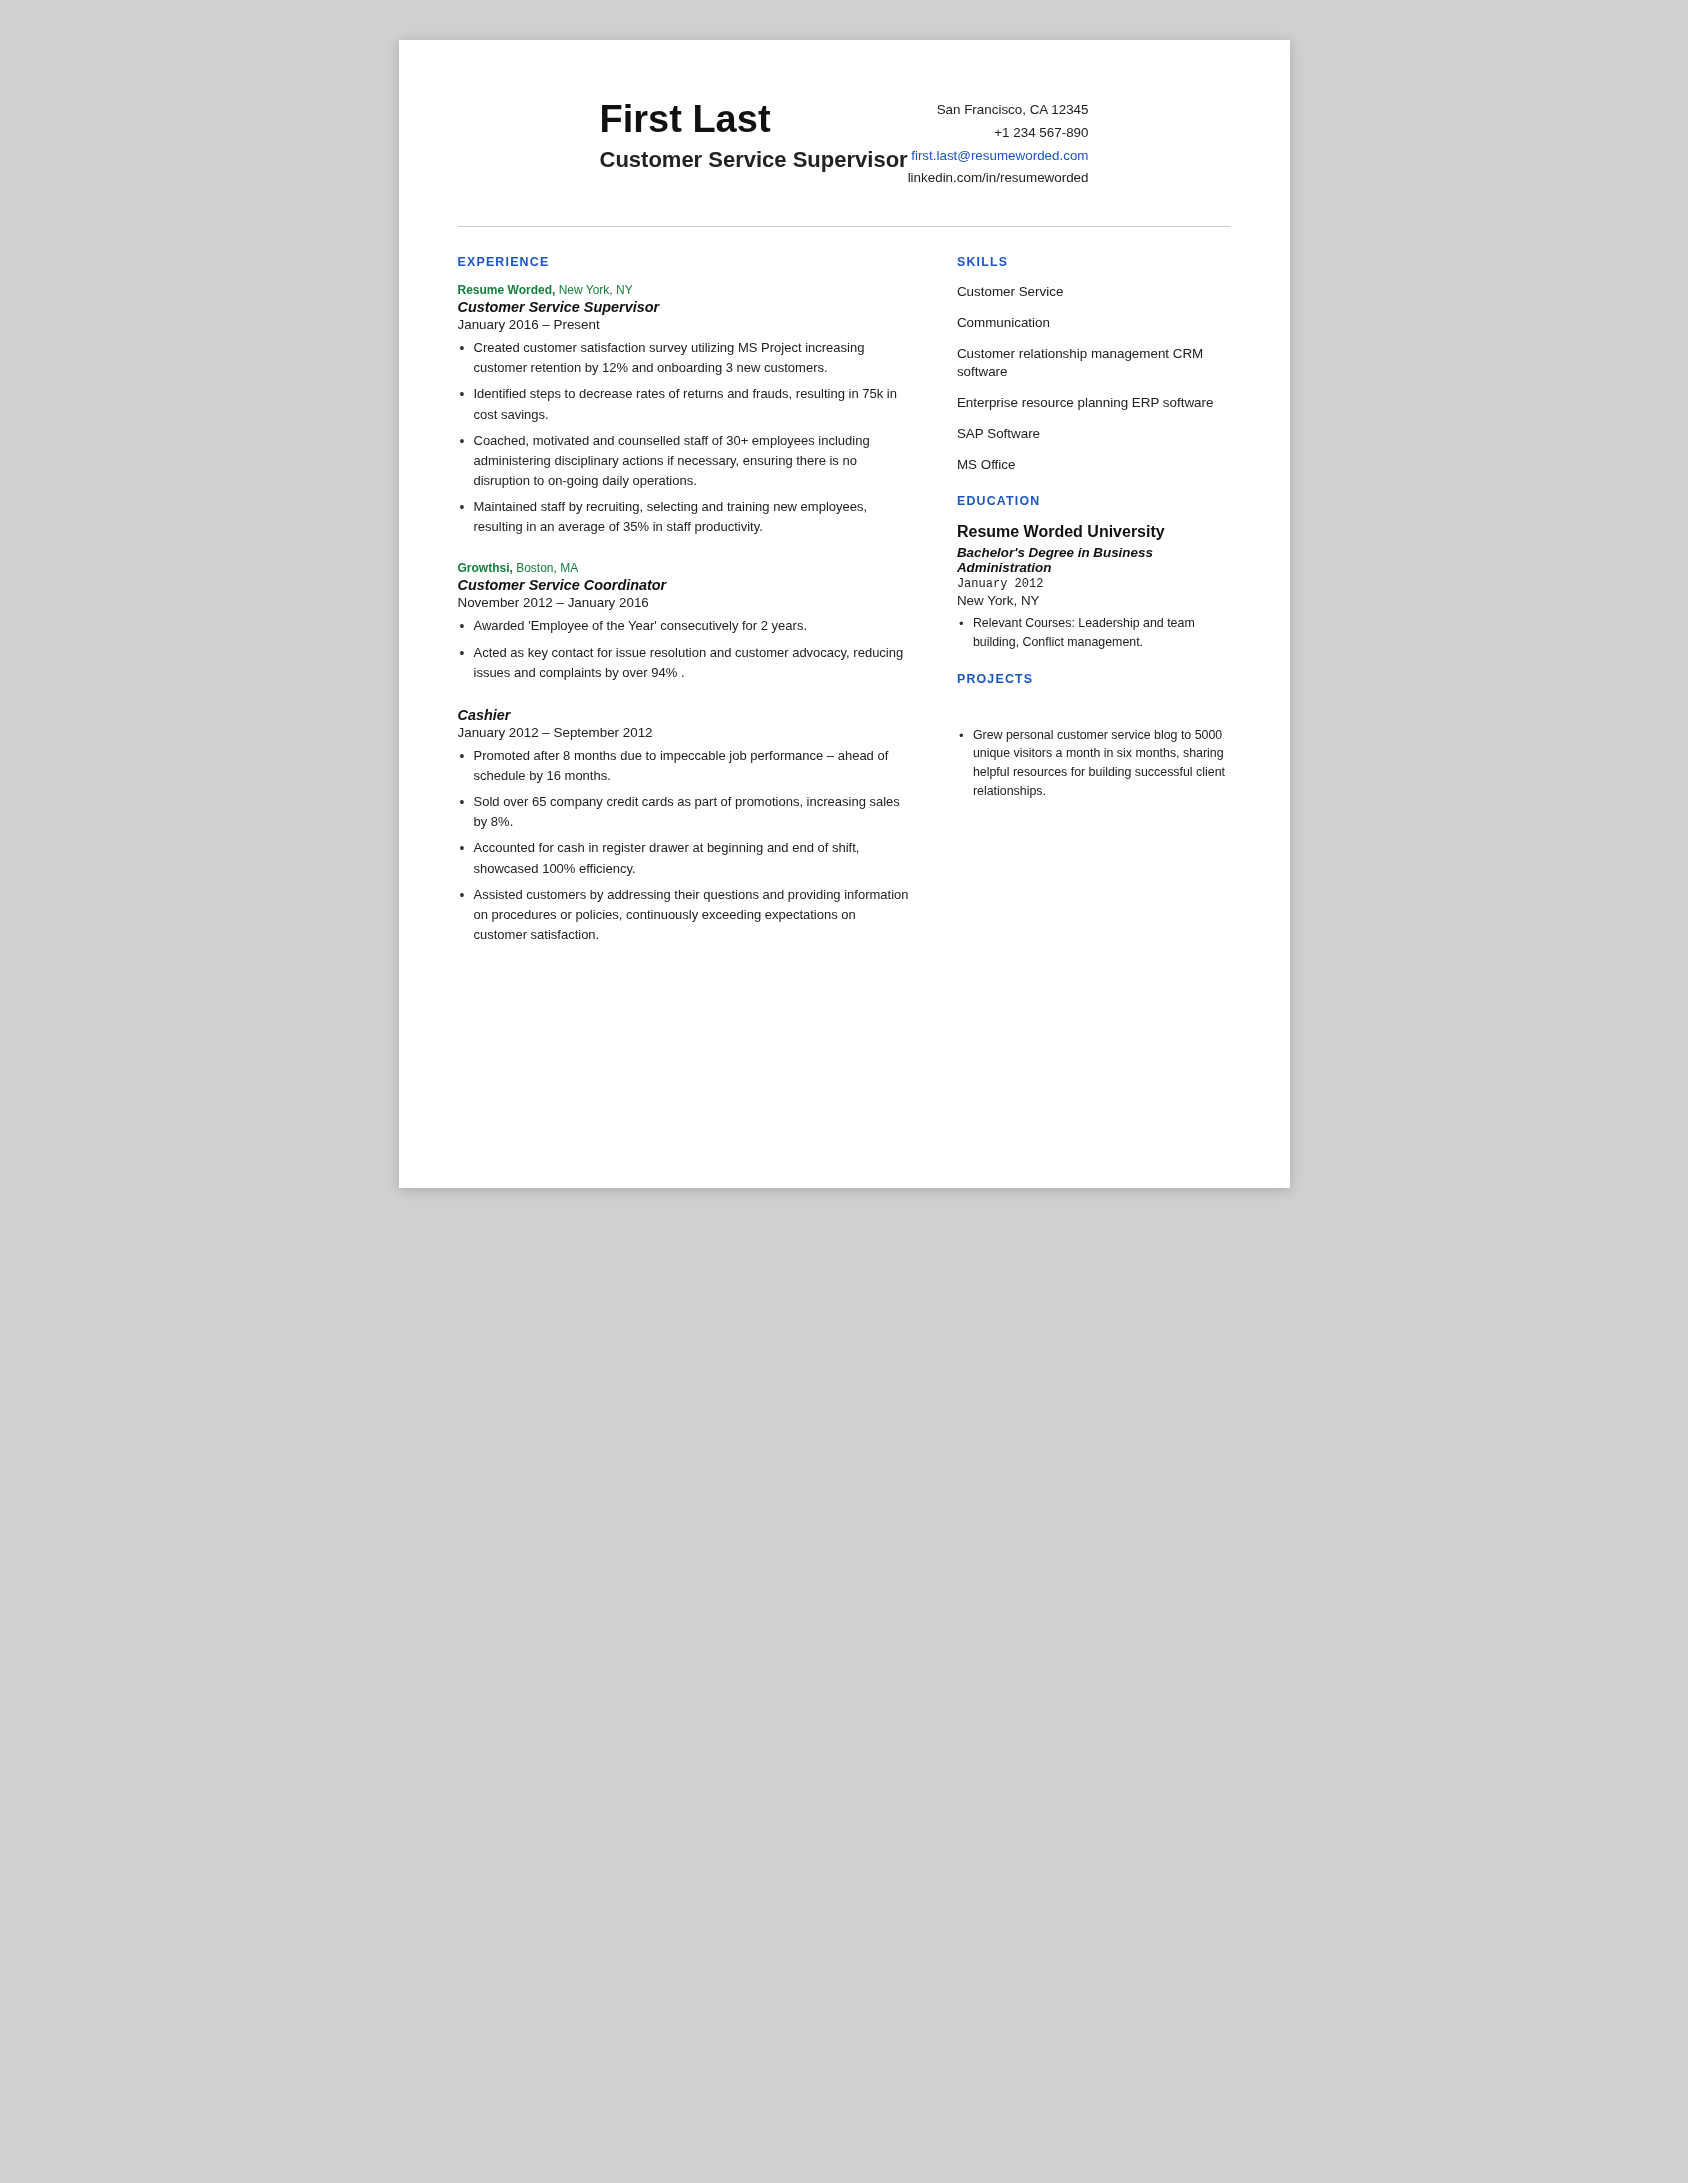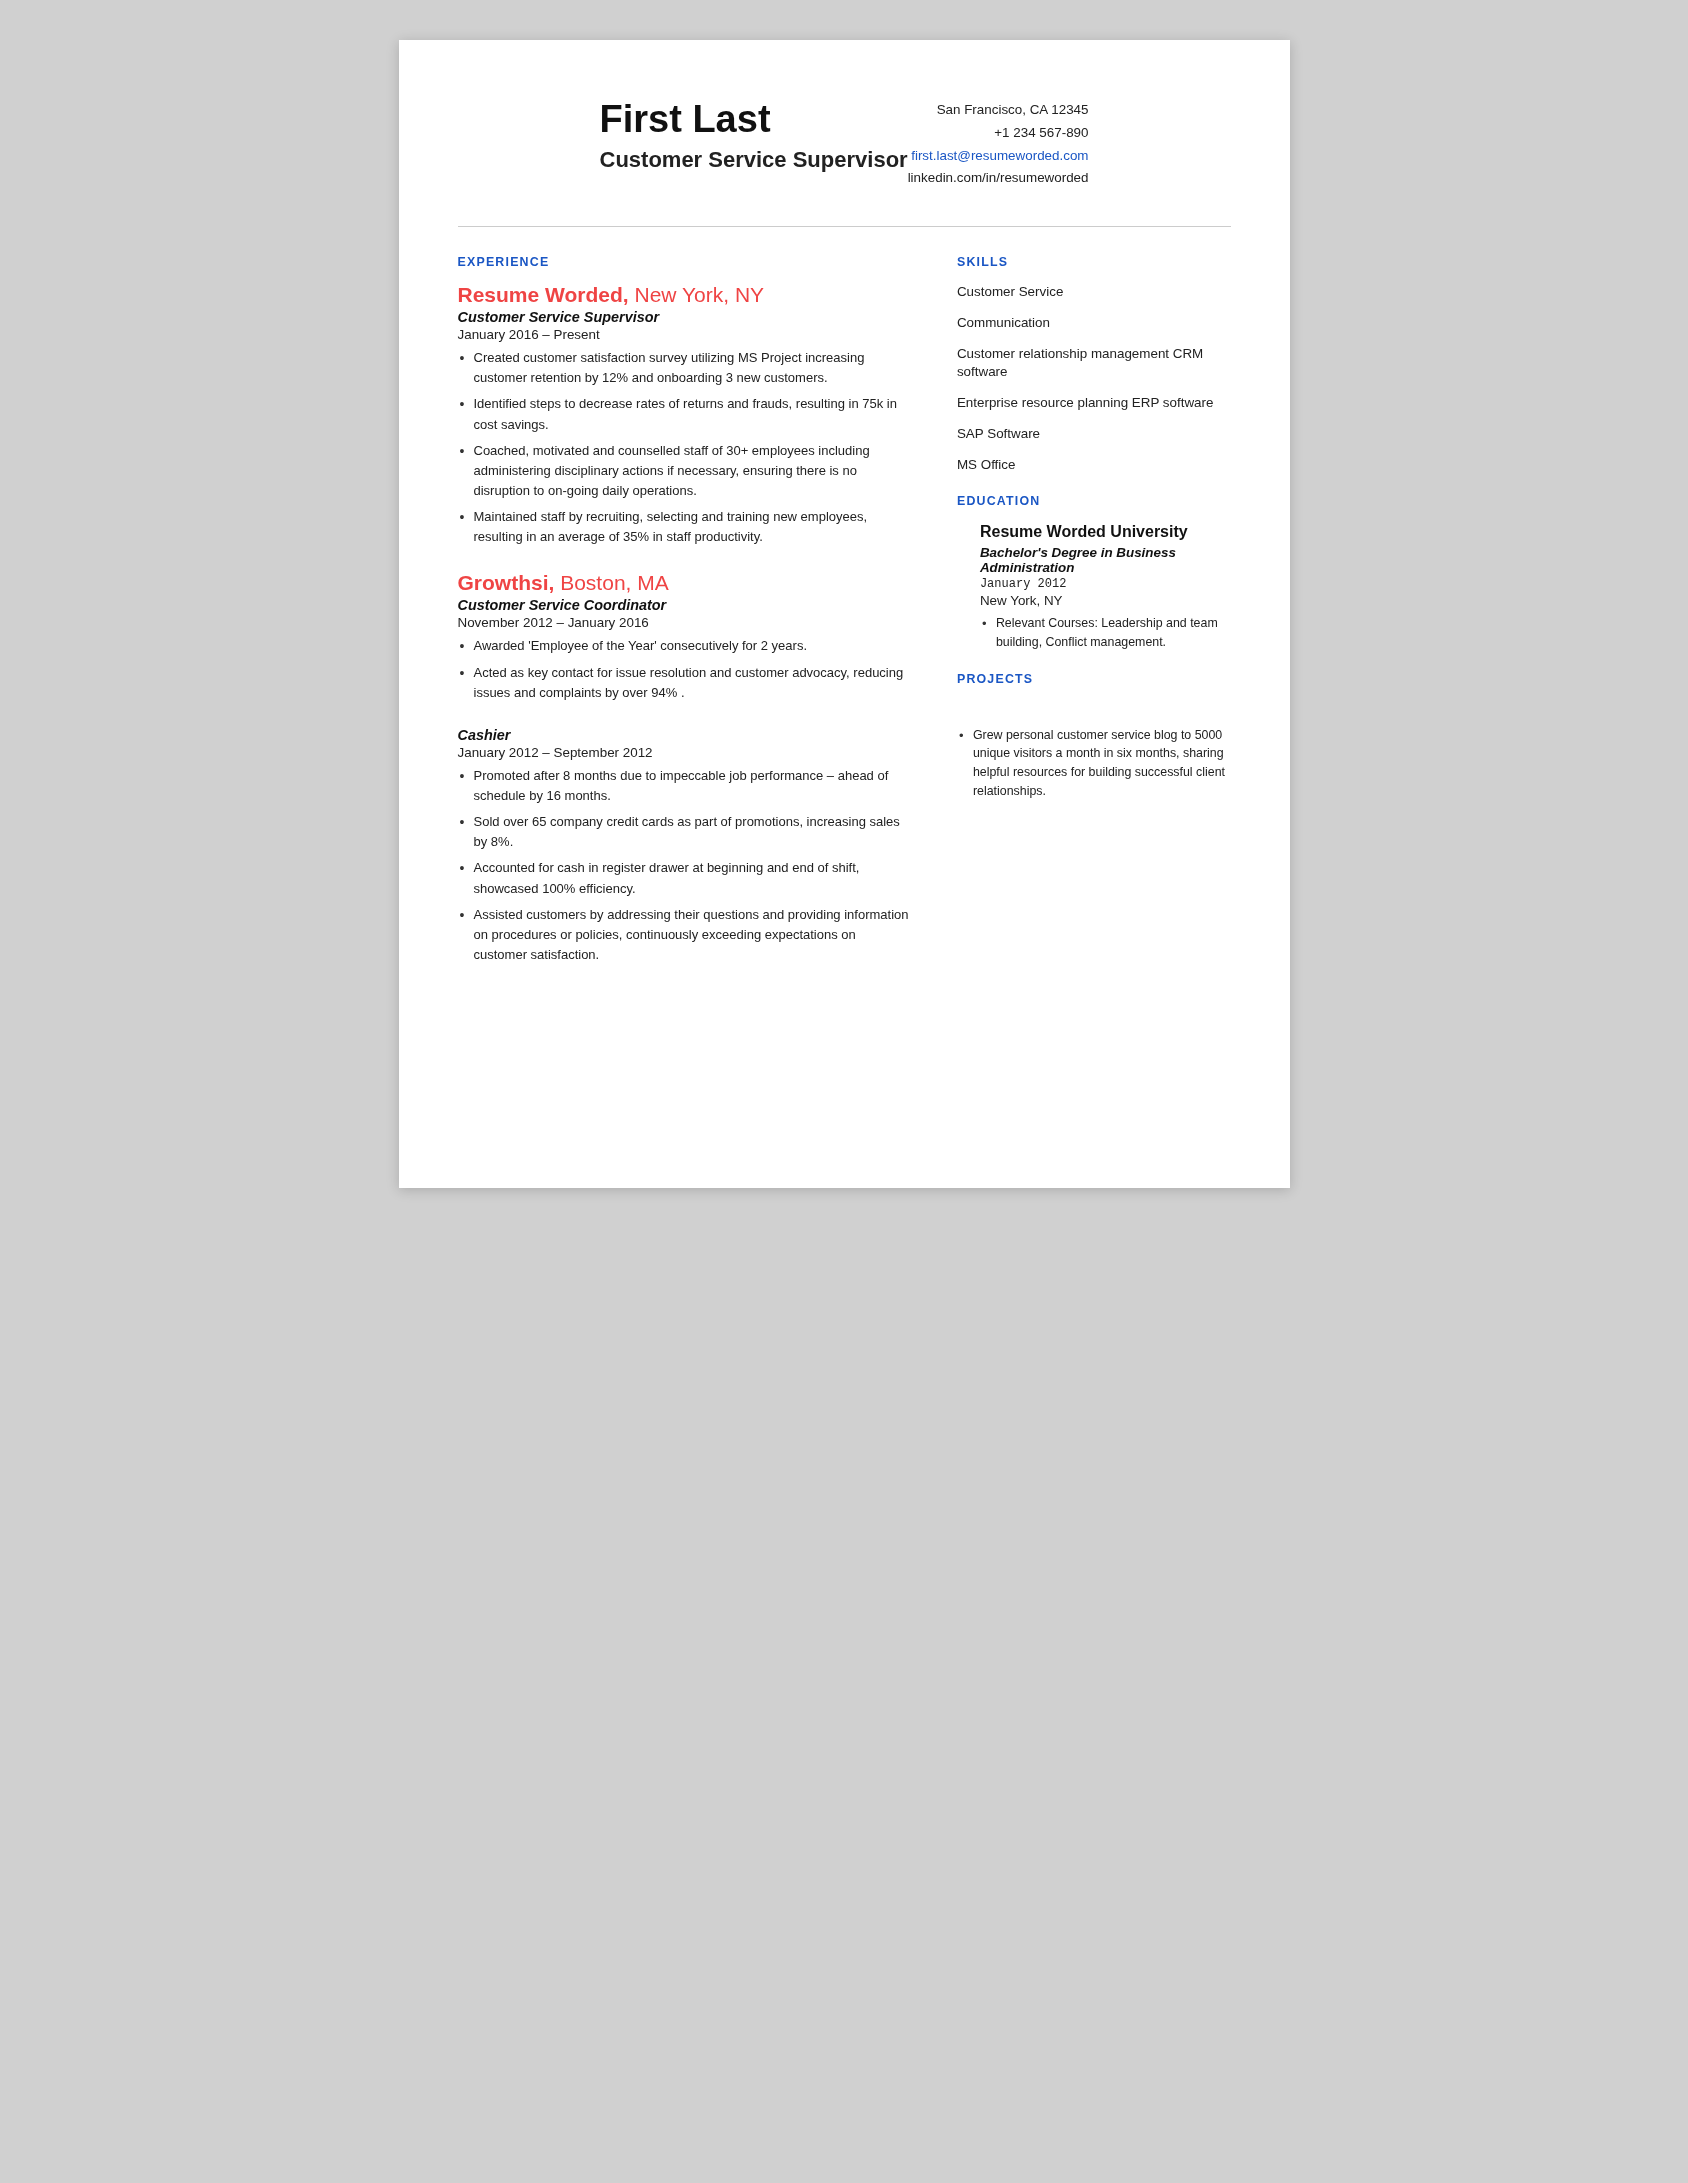--- a/index.html
+++ b/index.html
@@ -83,23 +83,23 @@
       margin-bottom: 14px;
       margin-top: 0;
     }
 
     
     .exp-block {
       margin-bottom: 24px;
     }
     .exp-company {
       font-family: Arial, sans-serif;
-      font-size: 21px;
-      font-weight: 700;
-      color: #ef4444;
+      font-size: 12px;
+      font-weight: 700;
+      color: #15803d;
       margin-bottom: 2px;
     }
     .exp-company span.company-name {
       font-weight: 700;
     }
     .exp-company span.company-location {
       font-weight: 400;
     }
     .exp-role {
       font-family: Arial, sans-serif;
@@ -142,21 +142,20 @@
       font-family: Arial, sans-serif;
       font-size: 13.4px;
       color: #222;
       margin-bottom: 12px;
       line-height: 1.4;
     }
 
     
     .edu-block {
       margin-bottom: 14px;
-      margin-left: 23px;
     }
     .edu-school {
       font-family: Arial, sans-serif;
       font-size: 16px;
       font-weight: 800;
       color: #111;
       line-height: 1.25;
       margin-bottom: 3px;
     }
     .edu-degree {

